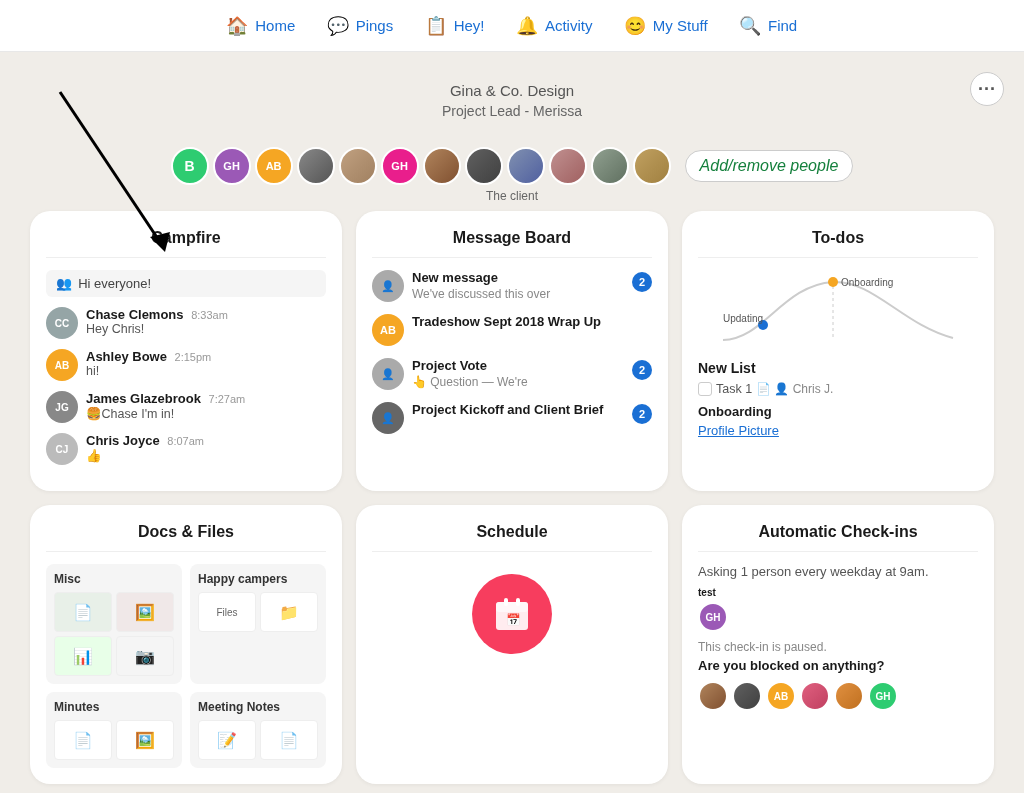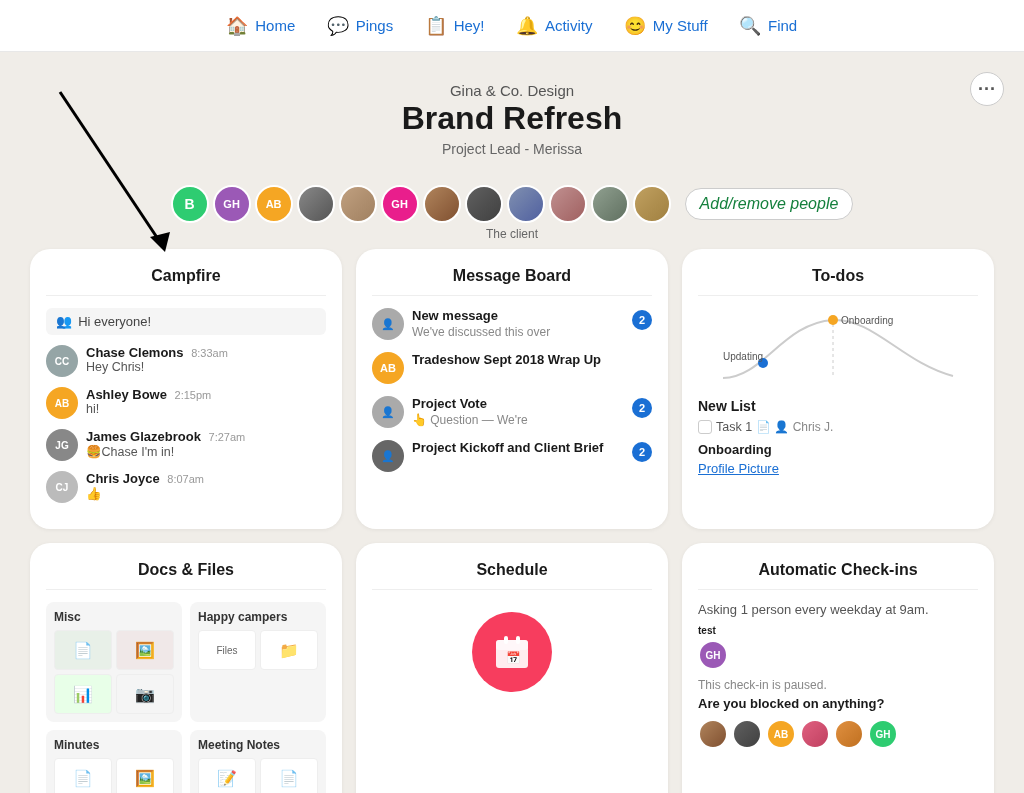--- a/index.html
+++ b/index.html
@@ -198,21 +198,20 @@
       <polygon points="120,155 135,170 140,150" fill="black"></polygon>
     </svg>
   </div>
 
   <button class="more-btn">
     <span>···</span>
   </button>
 
   <div class="project-header">
     <div class="company">Gina &amp; Co. Design</div>
-    <div class="title">Brand Refresh</div>
     <div class="lead">Project Lead - Merissa</div>
   </div>
 
   <div class="people-row">
     <div class="avatar-circle bg-green" style="font-size:14px; font-weight:800;">B</div>
     <div class="avatar-circle bg-purple" style="font-size:11px;">GH</div>
     <div class="avatar-circle bg-orange" style="font-size:11px;">AB</div>
 
     <div class="avatar-img" style="background: linear-gradient(135deg,#888,#555);"></div>
     <div class="avatar-img" style="background: linear-gradient(135deg,#c0a080,#a08060);"></div>

